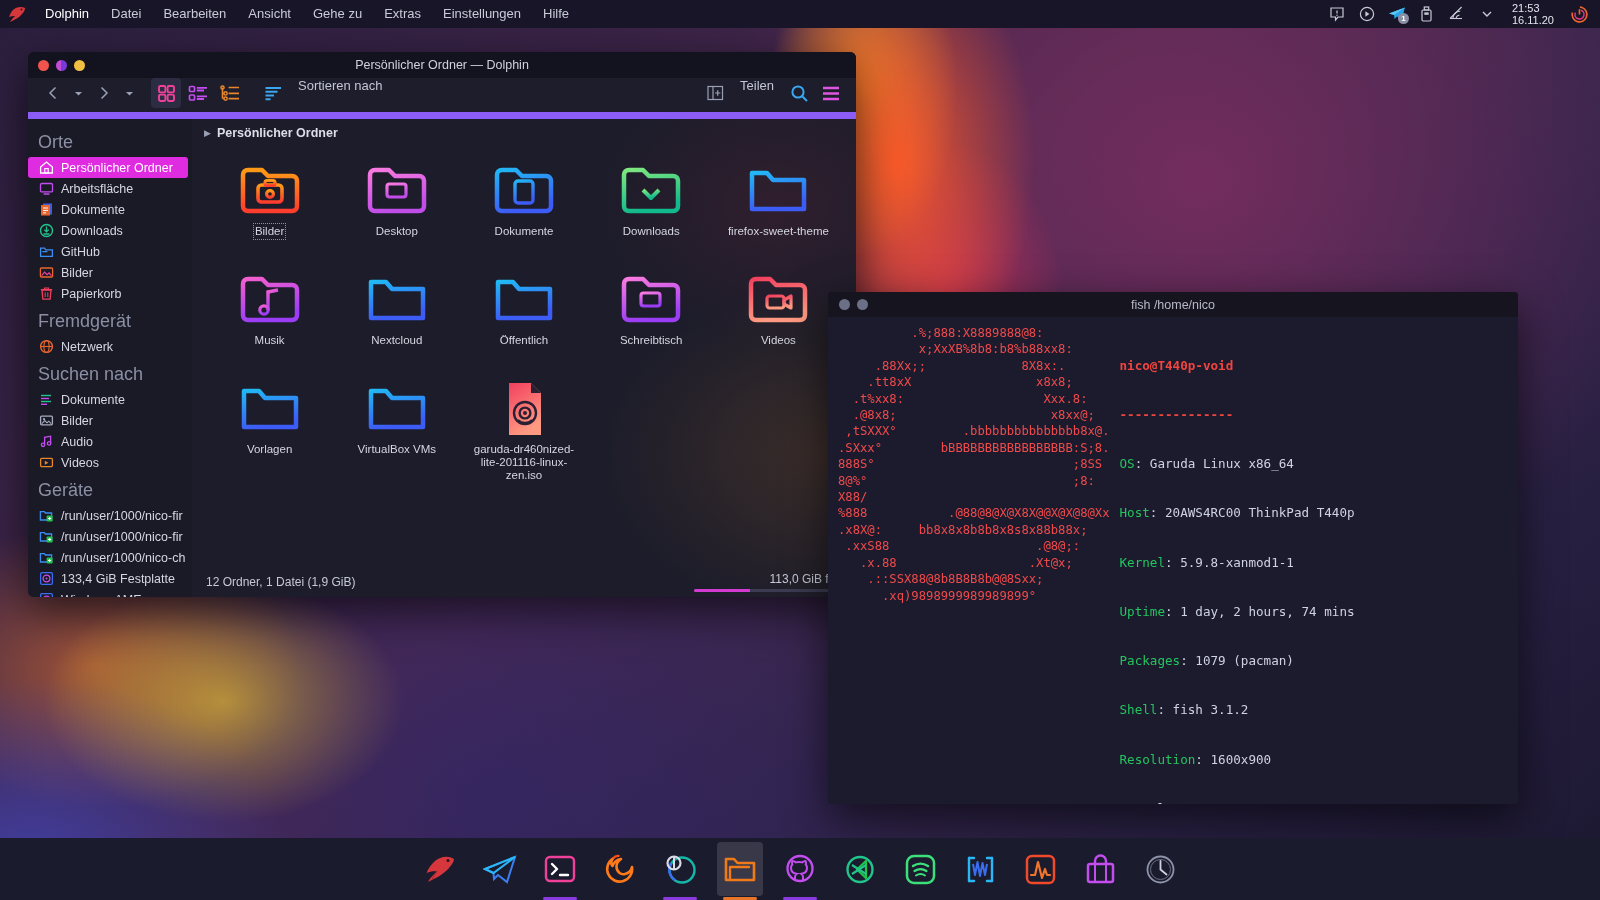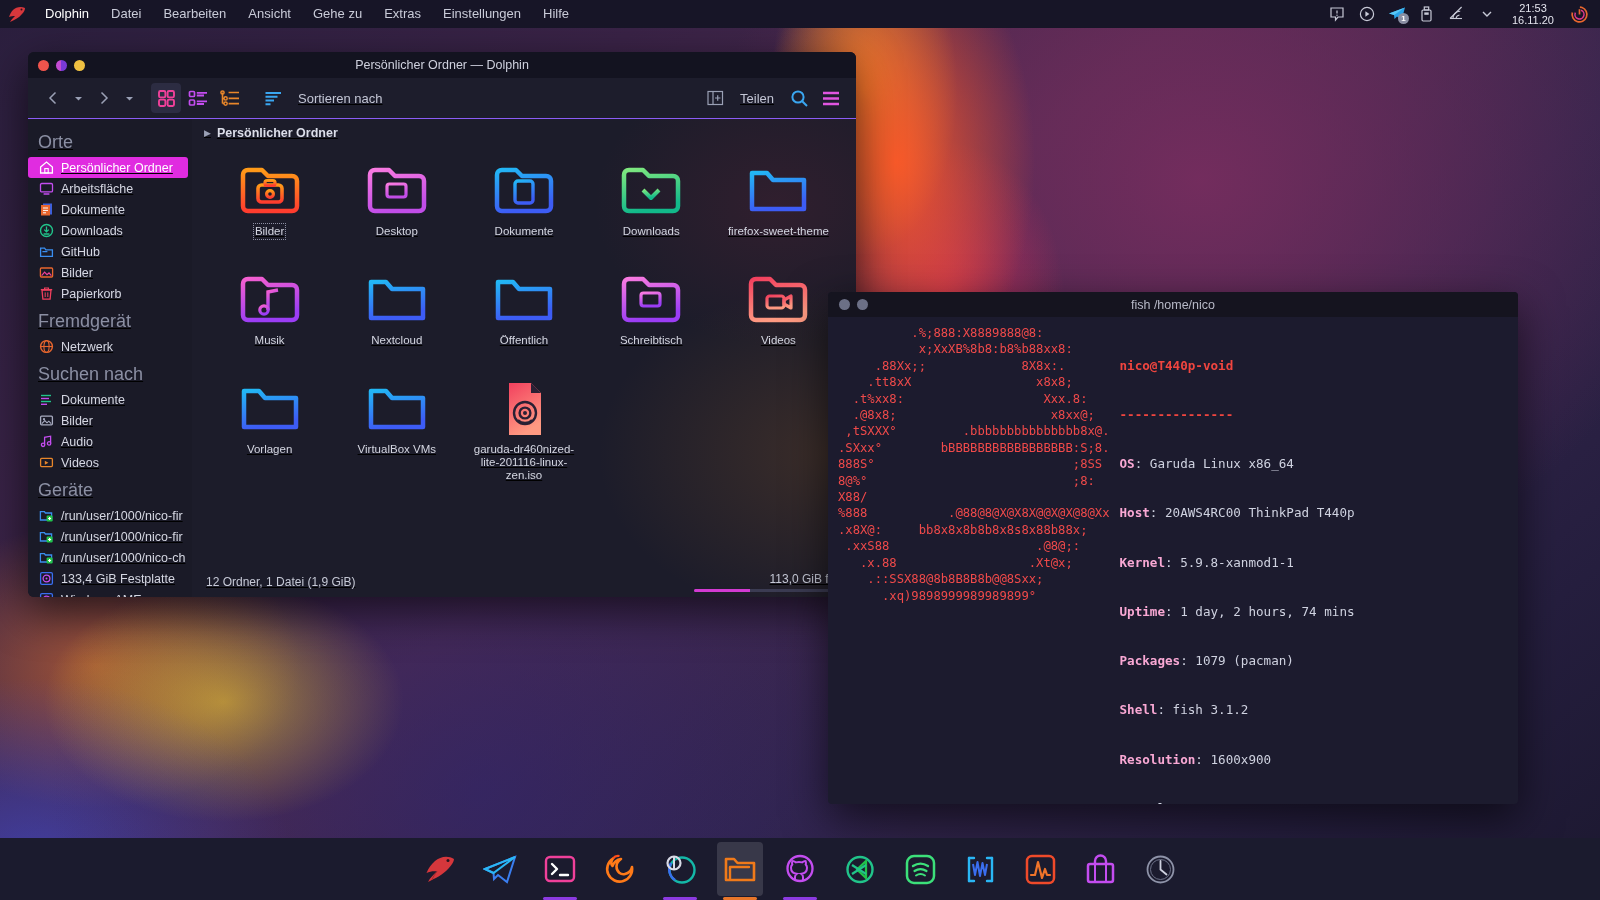--- a/index.html
+++ b/index.html
@@ -34,52 +34,52 @@
     background: #171527;
     display: flex; align-items: center;
     z-index: 60;
     font-size: 13px; color: #d6d7e3;
   }
   .menu-logo { width: 34px; display:flex; align-items:center; justify-content:center; }
   .menu-item { padding: 0 11px; height:28px; line-height:28px; color:#c9cbd8; white-space:nowrap; }
   .menu-item.app { color:#ffffff; font-weight:normal; }
   #tray { margin-left:auto; display:flex; align-items:center; gap:0; padding-right:6px; }
   .tray-ico { width:30px; height:28px; display:flex; align-items:center; justify-content:center; position:relative; }
-  #clock { text-align:center; font-size:11px; line-height:12px; color:#e5e6ef; padding:0 10px; }
+  #clock { text-align:left; font-size:11px; line-height:12px; color:#e5e6ef; padding:0 10px; }
   .badge {
     position:absolute; right:3px; bottom:4px;
     background:#8a8fa3; color:#fff; font-size:8px; line-height:11px;
     min-width:11px; height:11px; border-radius:6px; text-align:center; font-weight:bold;
   }
 
   
   #dolphin {
     position:absolute; left:28px; top:52px; width:828px; height:545px;
     background:#1a1a26; border-radius:6px;
     box-shadow: 0 14px 44px rgba(0,0,0,.62);
     overflow:hidden; z-index:40;
-    display:flex; flex-direction:column;text-decoration:underline;
+    display:flex; flex-direction:column;
   }
   #dolphin-titlebar {
     height:26px; background:#131320; position:relative;
     display:flex; align-items:center; flex:0 0 26px;
   }
   .win-dots { display:flex; gap:7px; padding-left:10px; }
   .dot { width:11px; height:11px; border-radius:50%; }
   .dot.close{ background:#f0544c; }
   .dot.min{ background: linear-gradient(90deg,#c44bd4 0 50%, #7a3ad6 50% 100%); }
   .dot.max{ background:#efc041; }
   #dolphin-title {
     position:absolute; left:0; right:0; text-align:center;
     font-size:12.5px; color:#cfd1de; pointer-events:none;
   }
   #dolphin-toolbar {
-    height:41px; background:#1d1d2c; display:flex; align-items:center;
+    height:41px; background:#1d1d2c; display:flex; align-items:flex-start;
     padding:0 10px; gap:2px; flex:0 0 41px;
-    border-bottom:1px solid #8b5cf6;
+    border-bottom:7px solid #8b5cf6;
   }
   .tb-btn { height:30px; min-width:30px; display:flex; align-items:center; justify-content:center;
             border-radius:4px; padding:0 4px; color:#9aa0b5; }
   .tb-btn.active { background:#2c2c42; }
   .tb-label { color:#c3c6d5; font-size:13px; padding:0 8px; }
   .tb-split { width:9px; }
   #dolphin-body { flex:1; display:flex; min-height:0; }
 
   
   #sidebar {
@@ -142,21 +142,21 @@
   .tdots { display:flex; gap:7px; padding-left:11px; }
   #term-title { position:absolute; left:0; right:0; text-align:center; color:#b7b9c7; font-size:12.5px; }
   #term-body {
     flex:1; padding:8px 10px; overflow:hidden;
     font-family: "DejaVu Sans Mono", monospace; font-size:12.6px; line-height:16.4px;
     color:#cfd2e0; position:relative;
   }
   #neofetch { display:flex; gap:10px; }
   #ascii { color:#f04a4a; white-space:pre; font-size:12.2px; line-height:16.4px; flex:0 0 auto; }
   #info { white-space:pre; }
-  .k { color:#f9a8d4; font-weight:bold; }
+  .k { color:#22c55e; font-weight:normal; }
   .u { color:#f0453f; font-weight:bold; }
 
   
   #dock {
     position:absolute; left:0; bottom:0; width:1600px; height:62px;
     background:#1b1b2e; z-index:55;
     display:flex; align-items:center; justify-content:center; gap:14px;
   }
   .dock-item { width:46px; height:54px; display:flex; align-items:center; justify-content:center;
                position:relative; border-radius:4px; }

